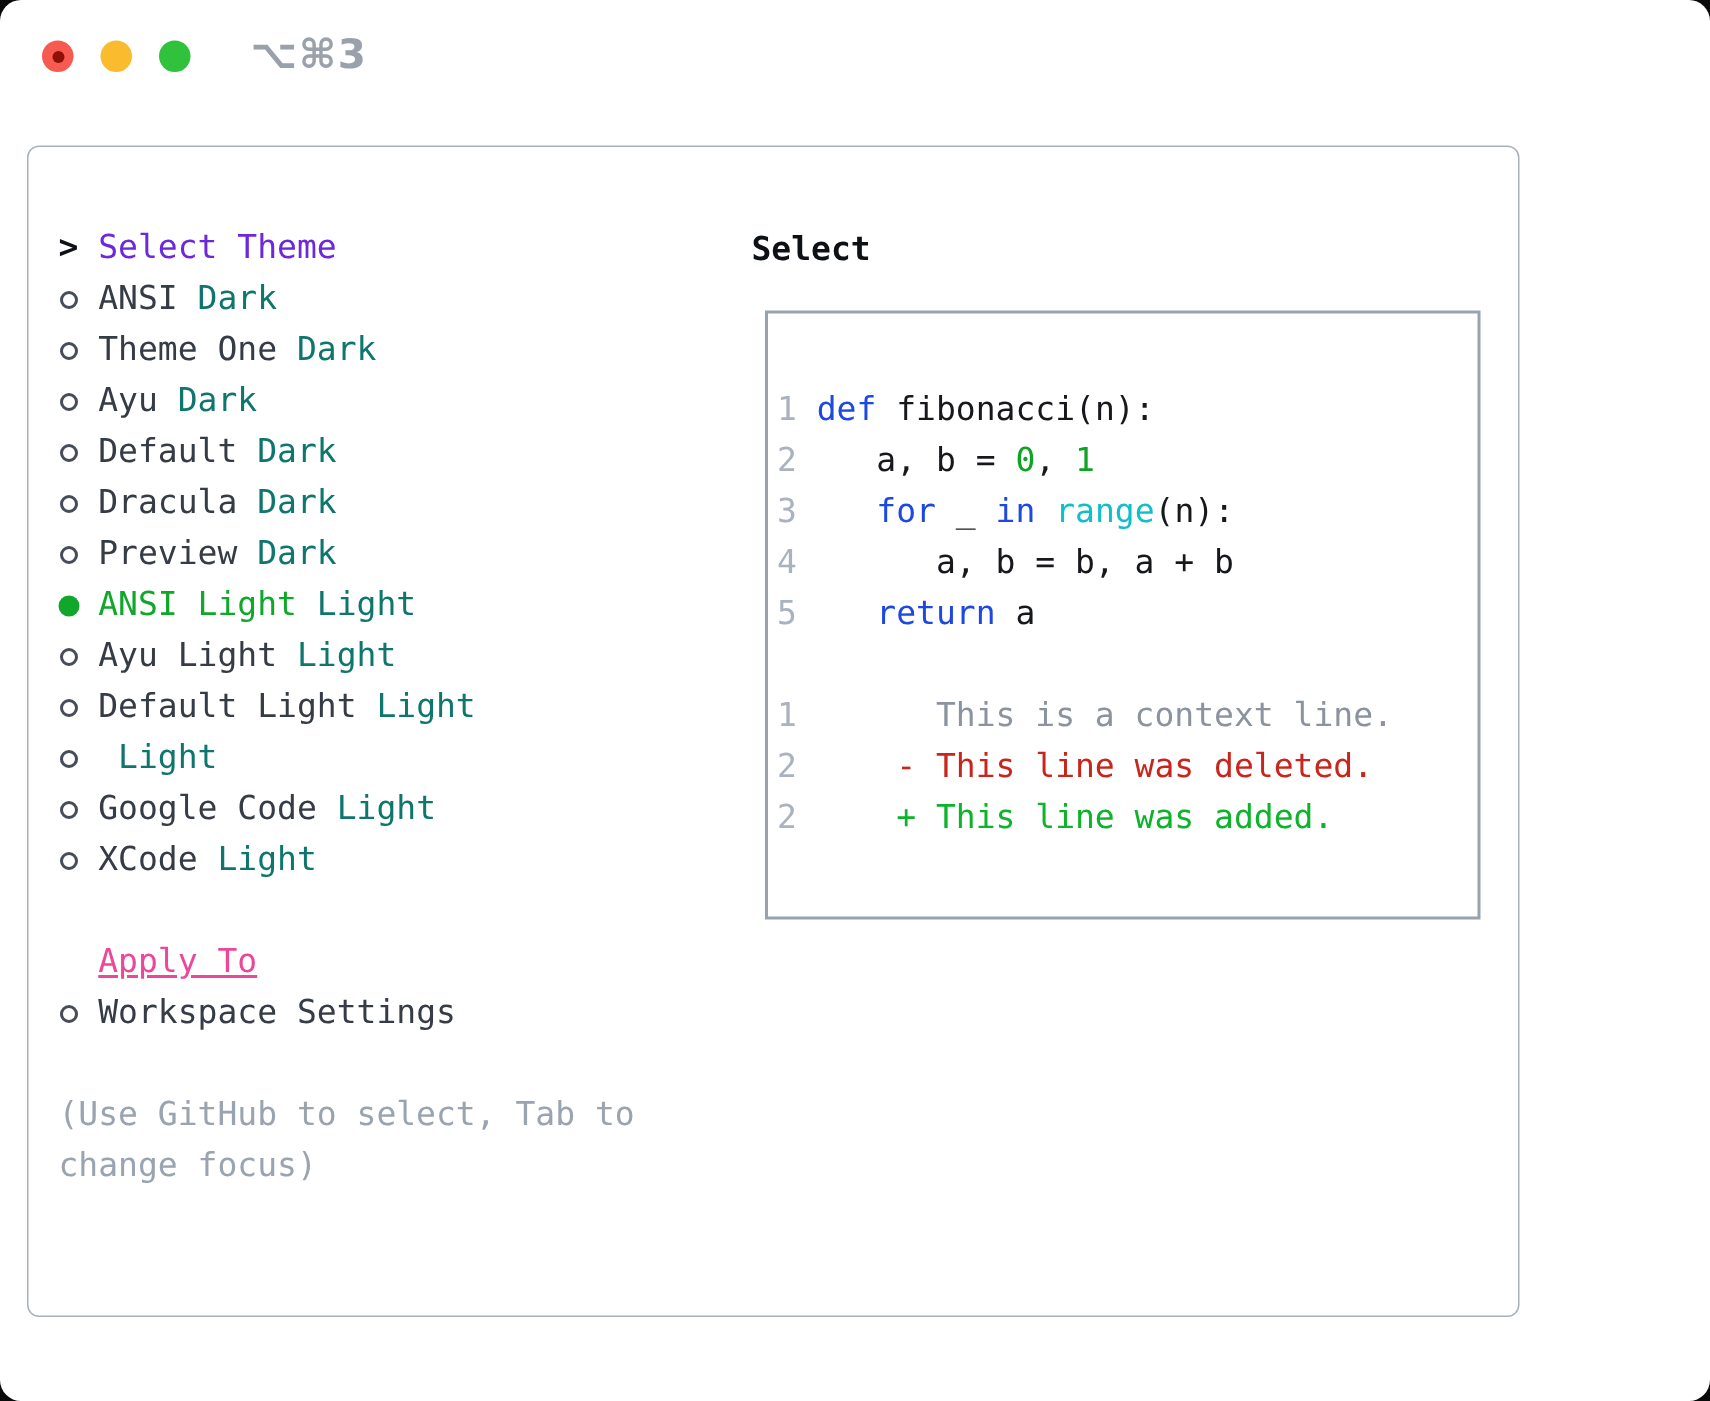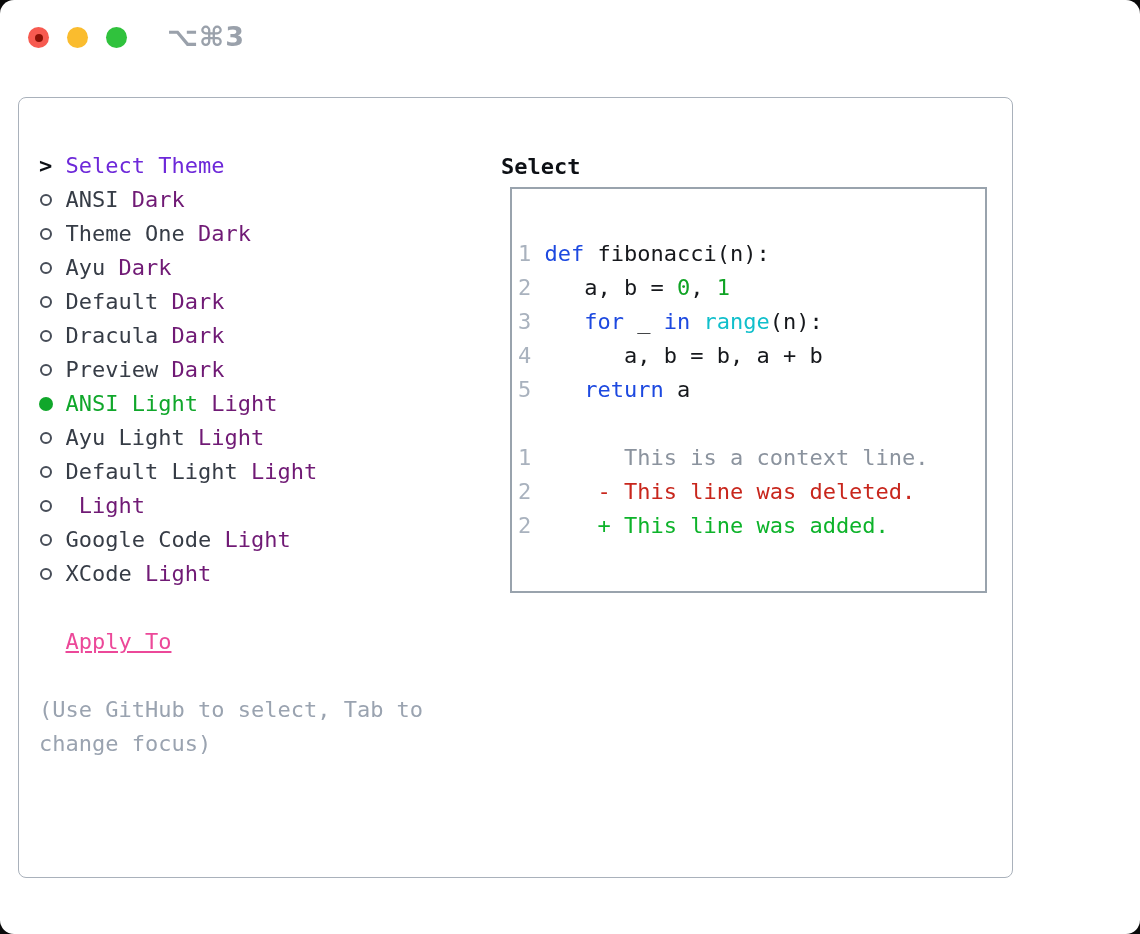--- a/index.html
+++ b/index.html
@@ -53,31 +53,31 @@
     border: 2px solid #474d58; margin-left: 1px;
   }
   .circle.filled {
     width: 14px; height: 14px; border: none;
     background: var(--green, #10a72b); margin-left: 0;
   }
   .header  { font-weight: normal; color: #6d28d9; }
   .header2 { color: #ec4899; text-decoration: underline; }
   .label-dark  { color: #363c46; }
   .label-green { color: var(--green, #10a72b); }
-  .suffix { color: #701a75; }
+  .suffix { color: #0f766e; }
   .blank-row { height: 34px; }
   .hint { height: 34px; line-height: 34px; color: #9aa3b0; white-space: pre; }
   
   .preview-title {
     position: absolute; left: 482px; top: 51px; height: 34px;
     display: flex; align-items: center;
     font-weight: bold; font-size: 22px; color: #0d1015;
   }
   .preview-box {
-    position: absolute; left: 491px; top: 89px; width: 477px; height: 406px;
+    position: absolute; left: 491px; top: 109px; width: 477px; height: 406px;
     border: 2px solid #99a3ad; background: #ffffff;
   }
   .codeblock {
     font-family: "DejaVu Sans Mono", "Liberation Mono", monospace;
     font-size: 22px; line-height: 34px;
     padding: 48px 0 0 6px;
     white-space: pre;
   }
   .code-line { height: 34px; }
   .code-gap  { height: 34px; }
@@ -171,20 +171,24 @@
             <span class="label-dark">XCode</span>
             <span class="suffix"> Light</span>
           </div>
         </div>
       <div class="blank-row"></div>
       <div class="row">
         <span class="marker"></span>
         <span class="header2">Apply To</span>
       </div>
       <div id="apply-items">
+          <div class="row">
+            <span class="marker"><span class="circle"></span></span>
+            <span class="label-dark">Workspace Settings</span>
+          </div>
         </div>
       <div class="blank-row"></div>
       <div class="hint">(Use GitHub to select, Tab to</div>
       <div class="hint">change focus)</div>
     </div>
 
     <div class="preview-title">Select</div>
 
     <div class="preview-box">
       <div class="codeblock" id="codeblock"><div class="code-line"><span class="ln">1</span><span class="seg-kw">def</span><span class="seg-plain"> fibonacci(n):</span></div><div class="code-line"><span class="ln">2</span><span class="seg-plain">   a, b = </span><span class="seg-num">0</span><span class="seg-plain">, </span><span class="seg-num">1</span></div><div class="code-line"><span class="ln">3</span><span class="seg-plain">   </span><span class="seg-kw">for</span><span class="seg-plain"> _ </span><span class="seg-kw">in</span><span class="seg-plain"> </span><span class="seg-fn">range</span><span class="seg-plain">(n):</span></div><div class="code-line"><span class="ln">4</span><span class="seg-plain">      a, b = b, a + b</span></div><div class="code-line"><span class="ln">5</span><span class="seg-plain">   </span><span class="seg-kw">return</span><span class="seg-plain"> a</span></div><div class="code-gap"></div><div class="code-line"><span class="ln">1</span><span class="seg-ctx">      This is a context line.</span></div><div class="code-line"><span class="ln">2</span><span class="seg-del">    - This line was deleted.</span></div><div class="code-line"><span class="ln">2</span><span class="seg-add">    + This line was added.</span></div></div>

